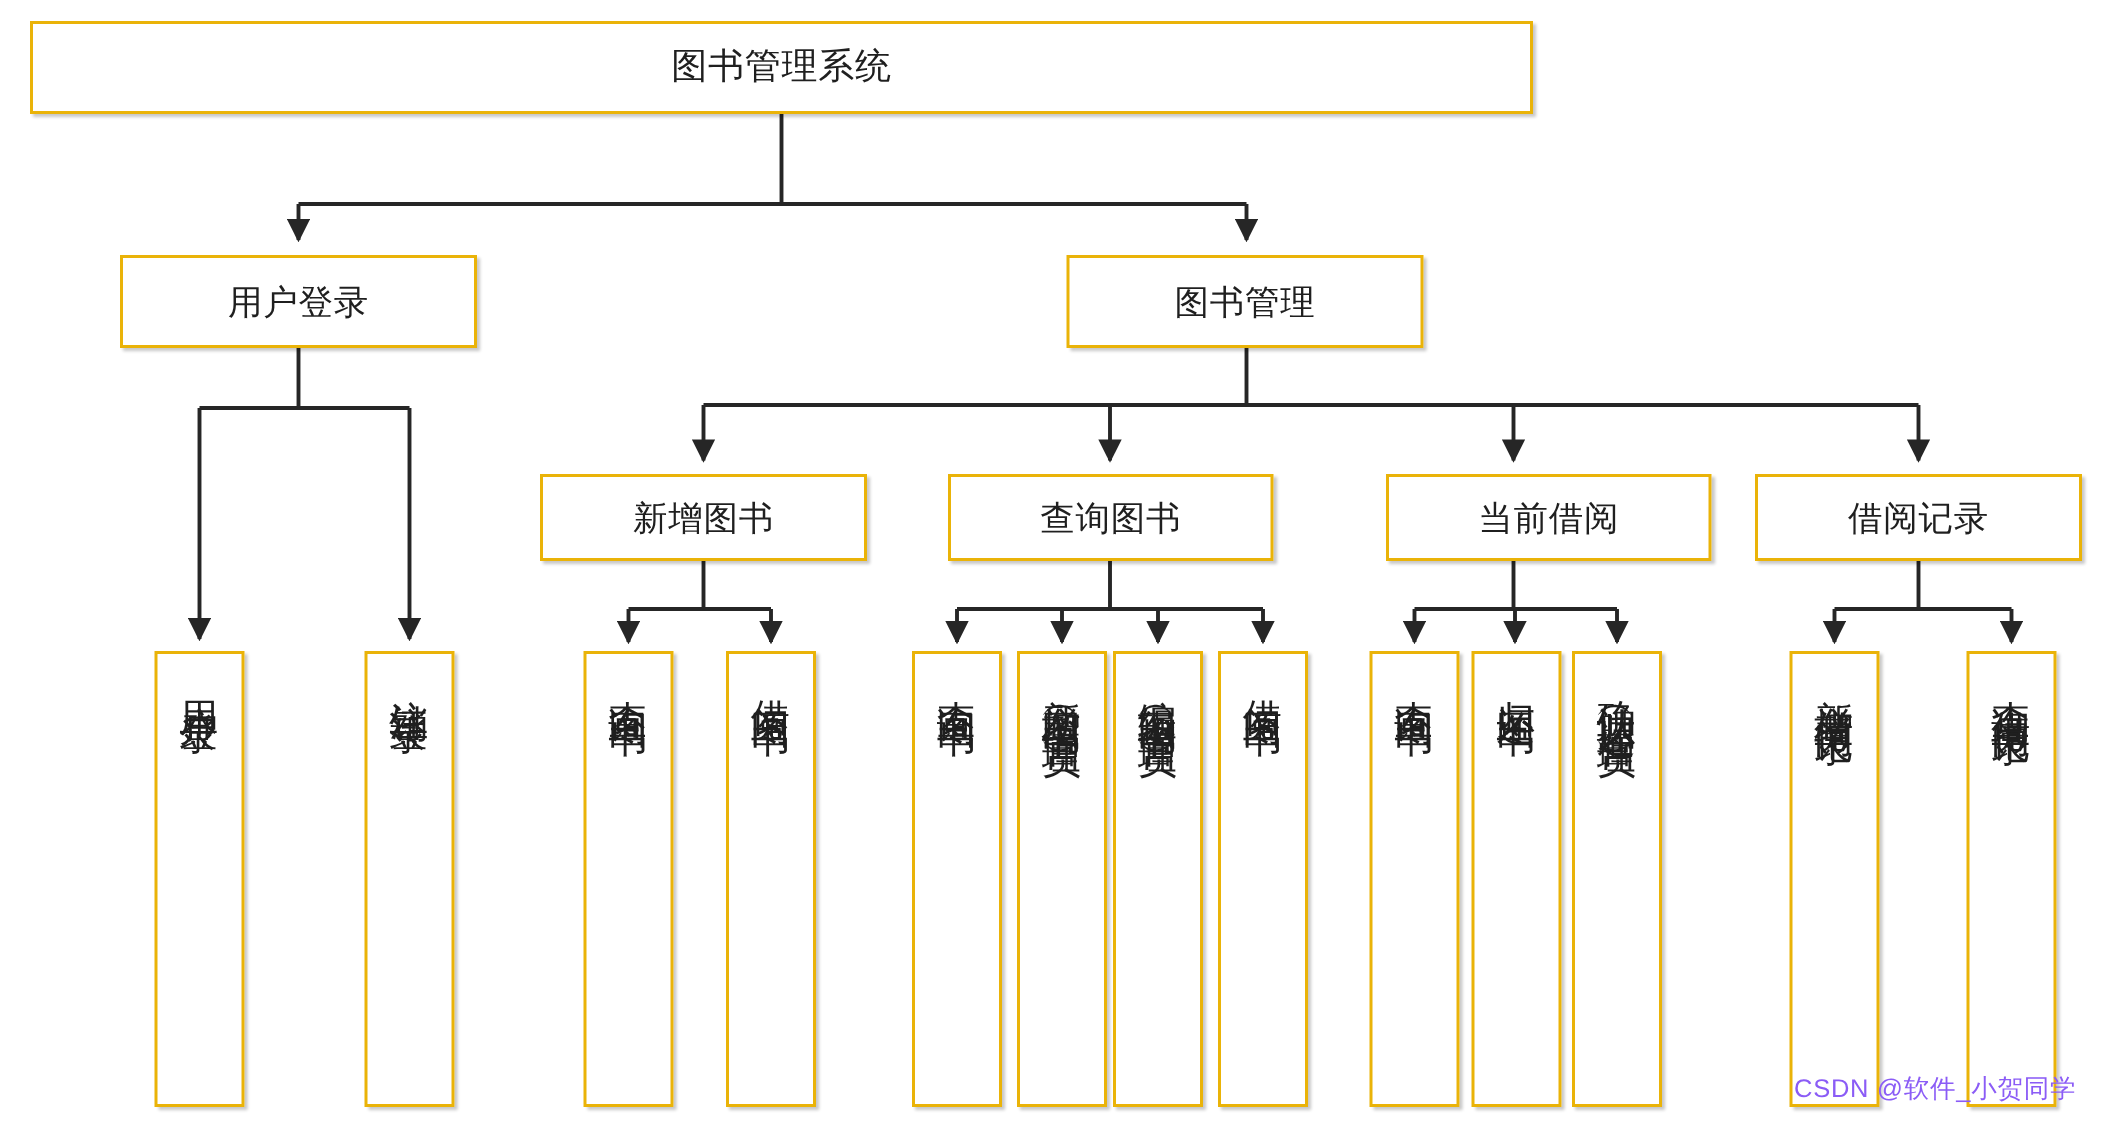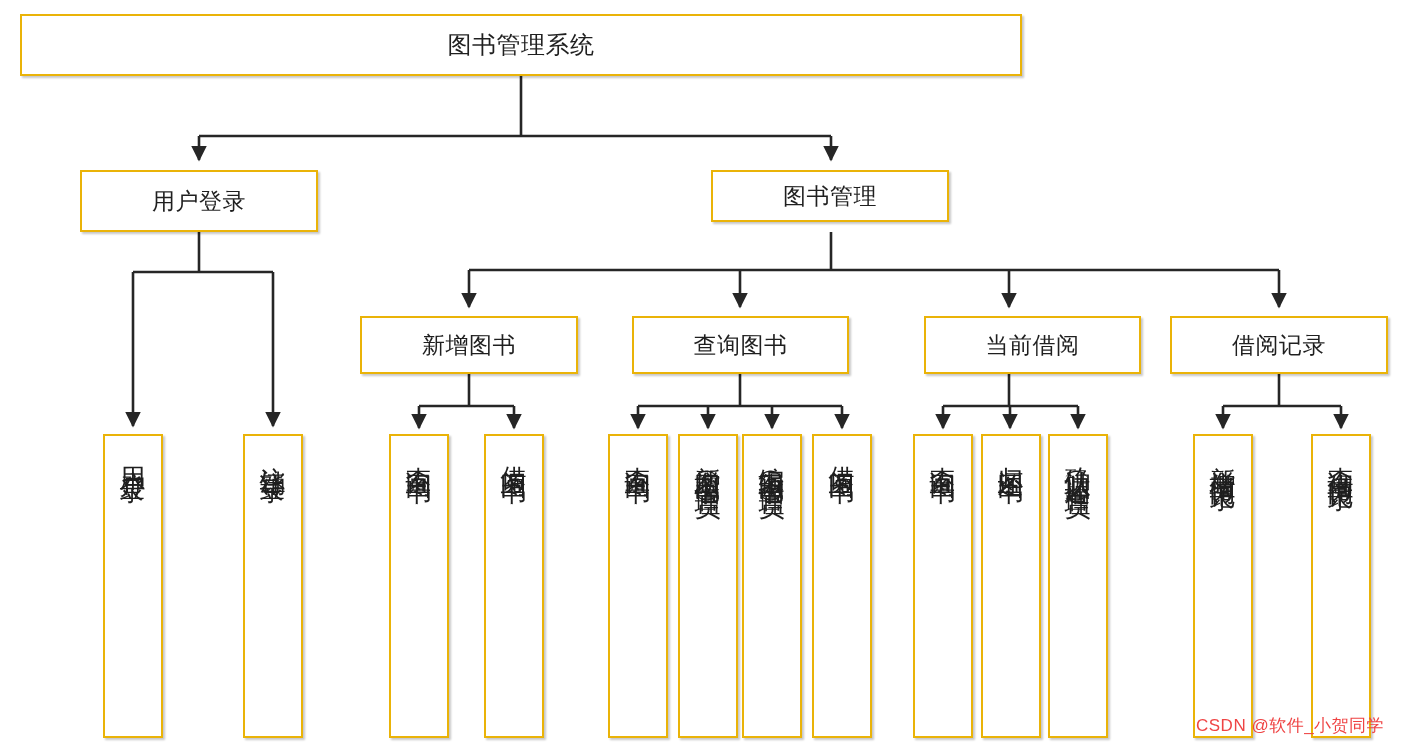--- a/index.html
+++ b/index.html
@@ -63,21 +63,21 @@
     font-size: 26px;
     line-height: 1.0;
     letter-spacing: 4px;
     margin: 0 auto;
   }
   .watermark {
     position: absolute;
     left: 1196px;
     top: 714px;
     font-size: 17px;
-    color: #ef4444;
+    color: #8b5cf6;
     letter-spacing: 0.5px;
     white-space: nowrap;
     user-select: none;
   }
 </style>
 </head>
 <body>
 
 <div id="canvas">
 
@@ -132,21 +132,21 @@
   </svg>
 
   <div class="node h root" style="left:20px; top:14px; width:1002px; height:62px;">
     <span class="lbl">图书管理系统</span>
   </div>
 
   <div class="node h" style="left:80px; top:170px; width:238px; height:62px;">
     <span class="lbl">用户登录</span>
   </div>
 
-  <div class="node h" style="left:711px; top:170px; width:238px; height:52px;">
+  <div class="node h" style="left:711px; top:170px; width:238px; height:62px;">
     <span class="lbl">图书管理</span>
   </div>
 
   <div class="node h" style="left:360px; top:316px; width:218px; height:58px;">
     <span class="lbl">新增图书</span>
   </div>
 
   <div class="node h" style="left:632px; top:316px; width:217px; height:58px;">
     <span class="lbl">查询图书</span>
   </div>

